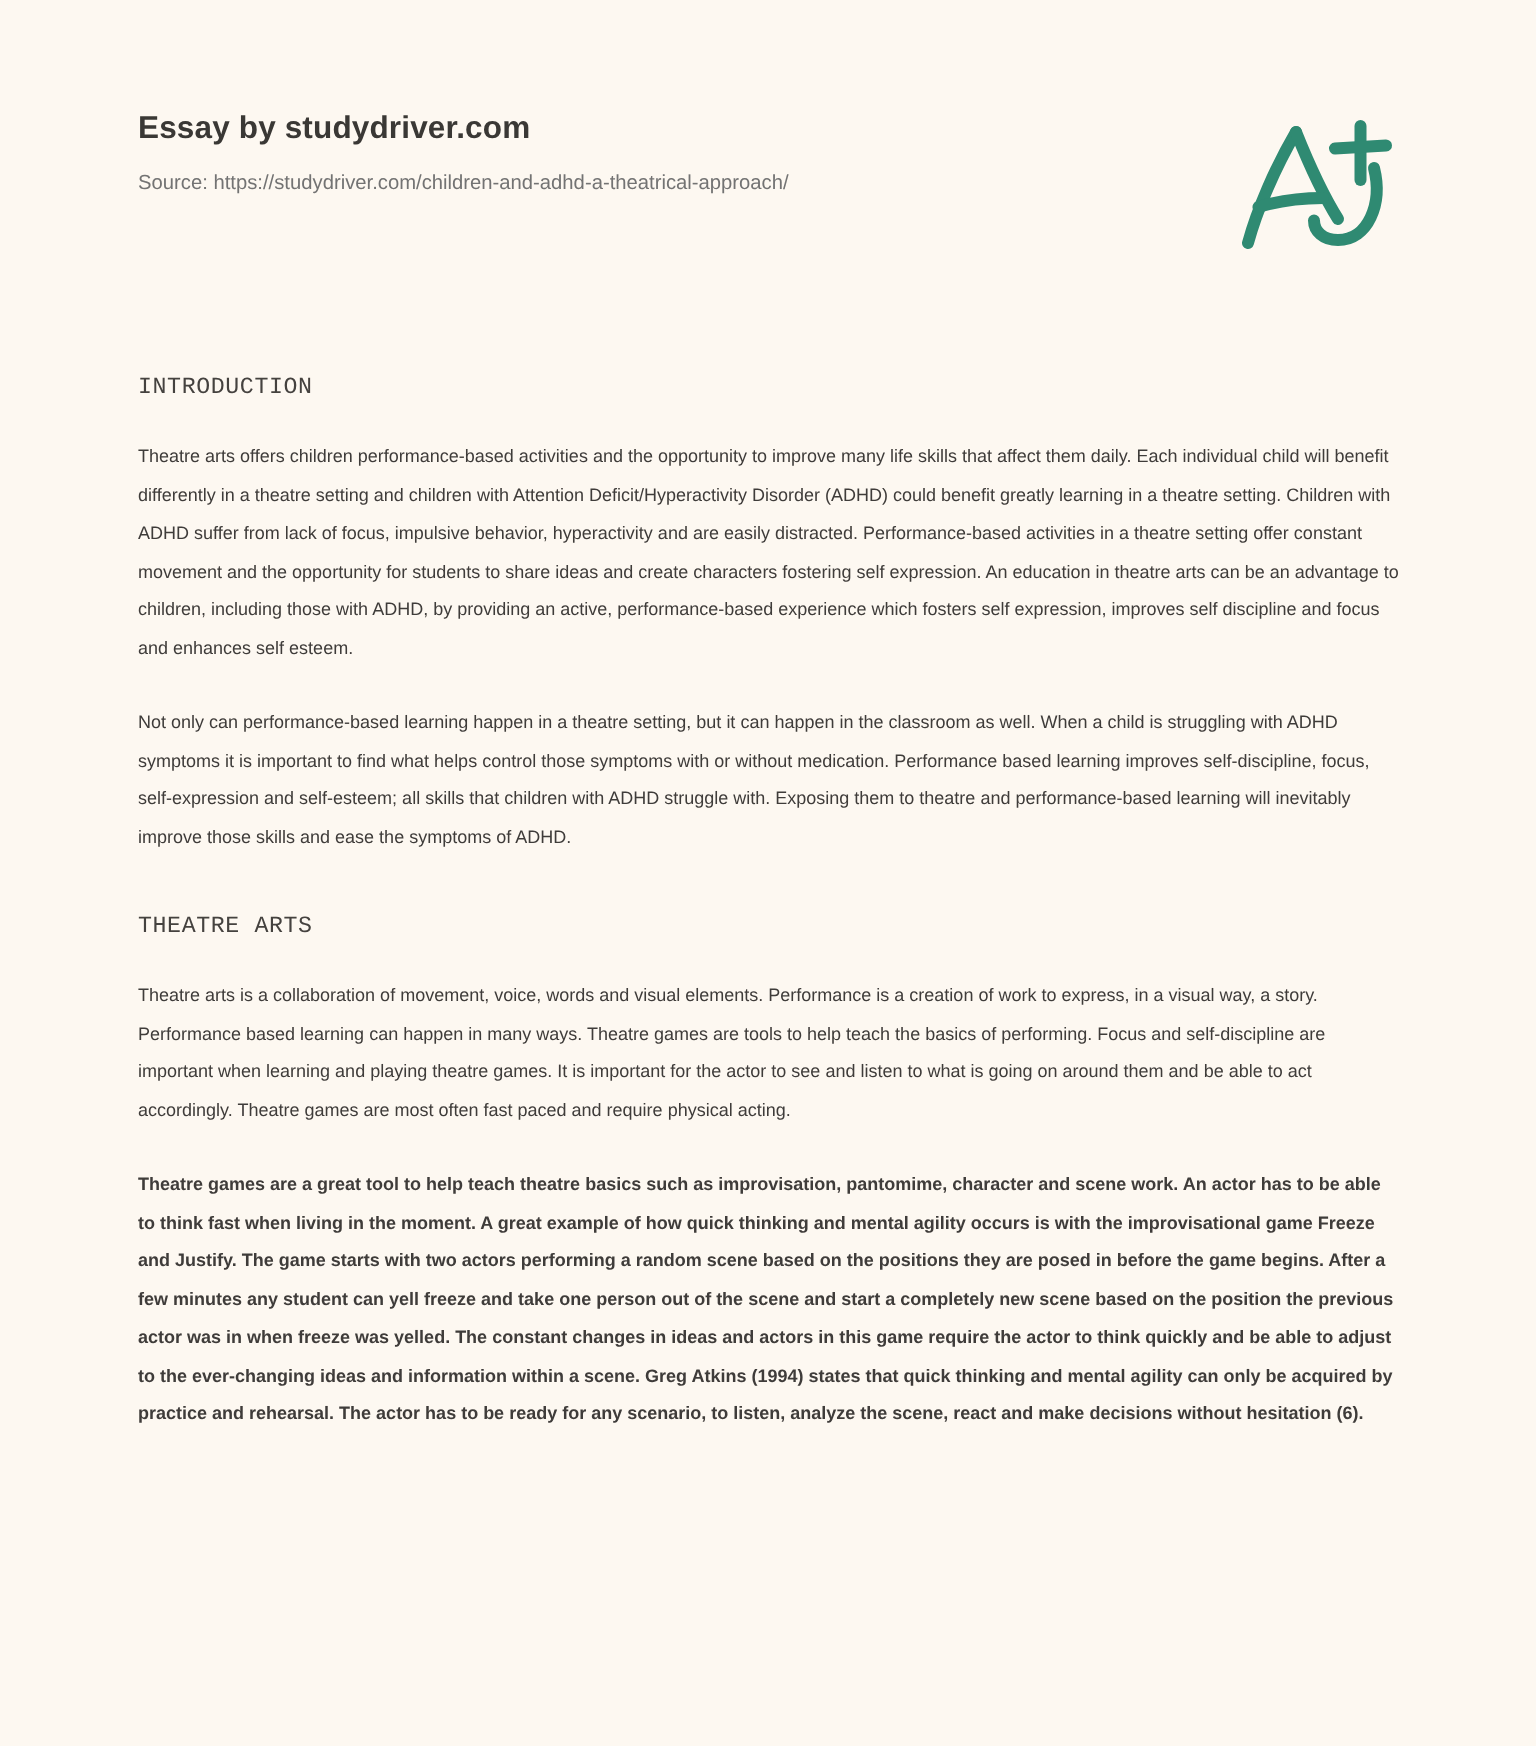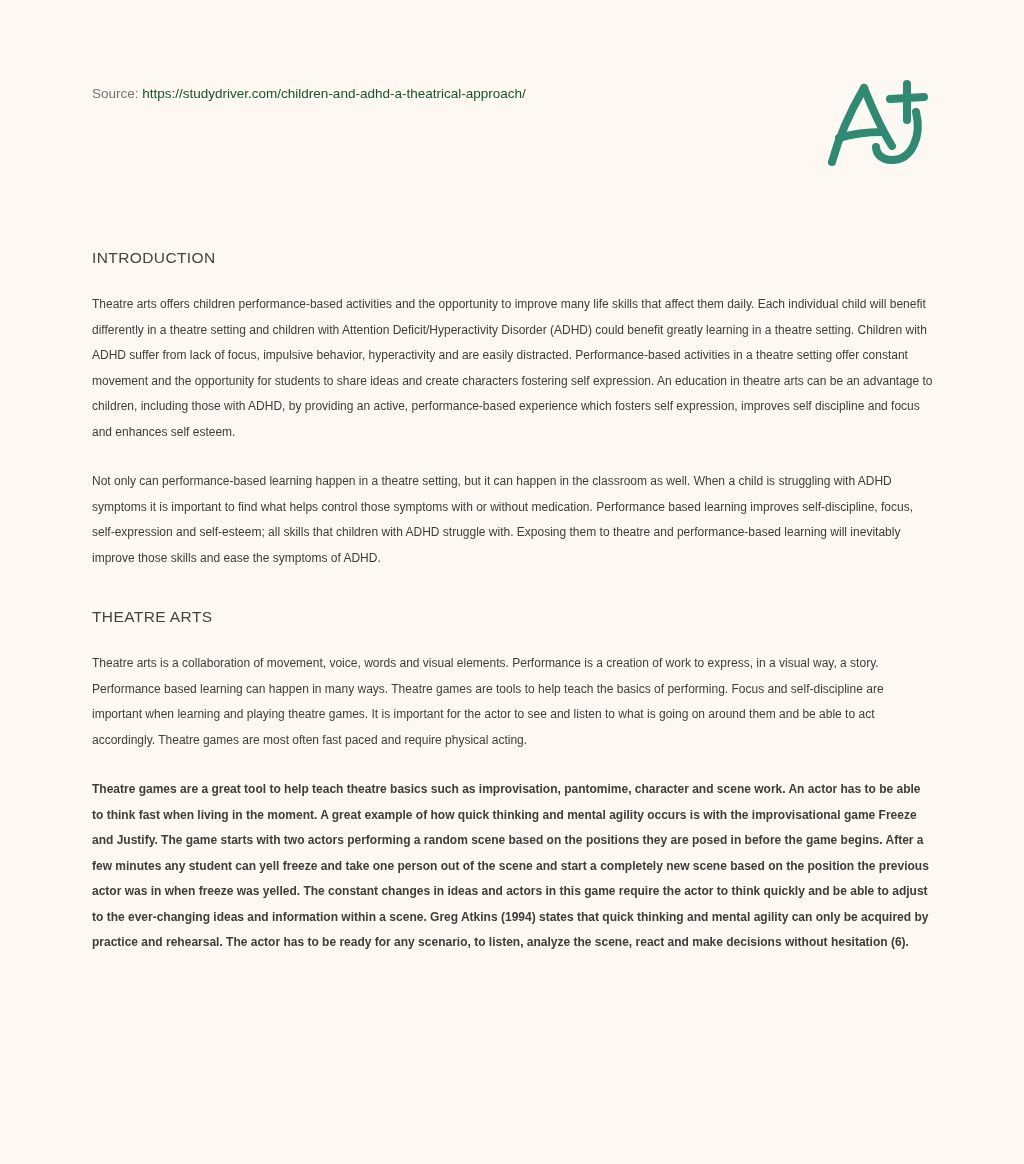--- a/index.html
+++ b/index.html
@@ -55,21 +55,21 @@
     line-height: 20px;
     color: #8d8a86;
     white-space: nowrap;
   }
 
   .source-label {
     color: #737373;
   }
 
   .source-url {
-    color: #14532d;
+    color: #737373;
     text-decoration: none;
   }
 
   
   .logo {
     position: absolute;
     left: 812px;
     top: 68px;
     width: 128px;
     height: 104px;
@@ -98,20 +98,21 @@
     margin: 0 0 38px 0;
   }
 
   .section-heading {
     font-size: 15.5px;
     line-height: 24px;
     color: #45423f;
     letter-spacing: 0.4px;
     margin: 0 0 22px 0;
     font-weight: normal;
+    font-family: Liberation Mono, monospace;
   }
 
   .para {
     font-size: 12px;
     line-height: 25.5px;
     color: #3f3c3a;
     margin: 0 0 24px 0;
     text-align: left;
   }
 
@@ -125,20 +126,21 @@
   }
 </style>
 </head>
 <body>
 
 <div class="page">
 
   <div class="header">
 
     <div class="brand-block">
+      <div class="brand-title">Essay by studydriver.com</div>
 
       <div class="source-line">
         <span class="source-label">Source:</span>
         <a class="source-url" href="#">https://studydriver.com/children-and-adhd-a-theatrical-approach/</a>
       </div>
     </div>
 
     <div class="logo">
       <svg viewBox="0 0 128 104" xmlns="http://www.w3.org/2000/svg">
         <g fill="none" stroke="#2f8a72" stroke-width="8" stroke-linecap="round" stroke-linejoin="round">

